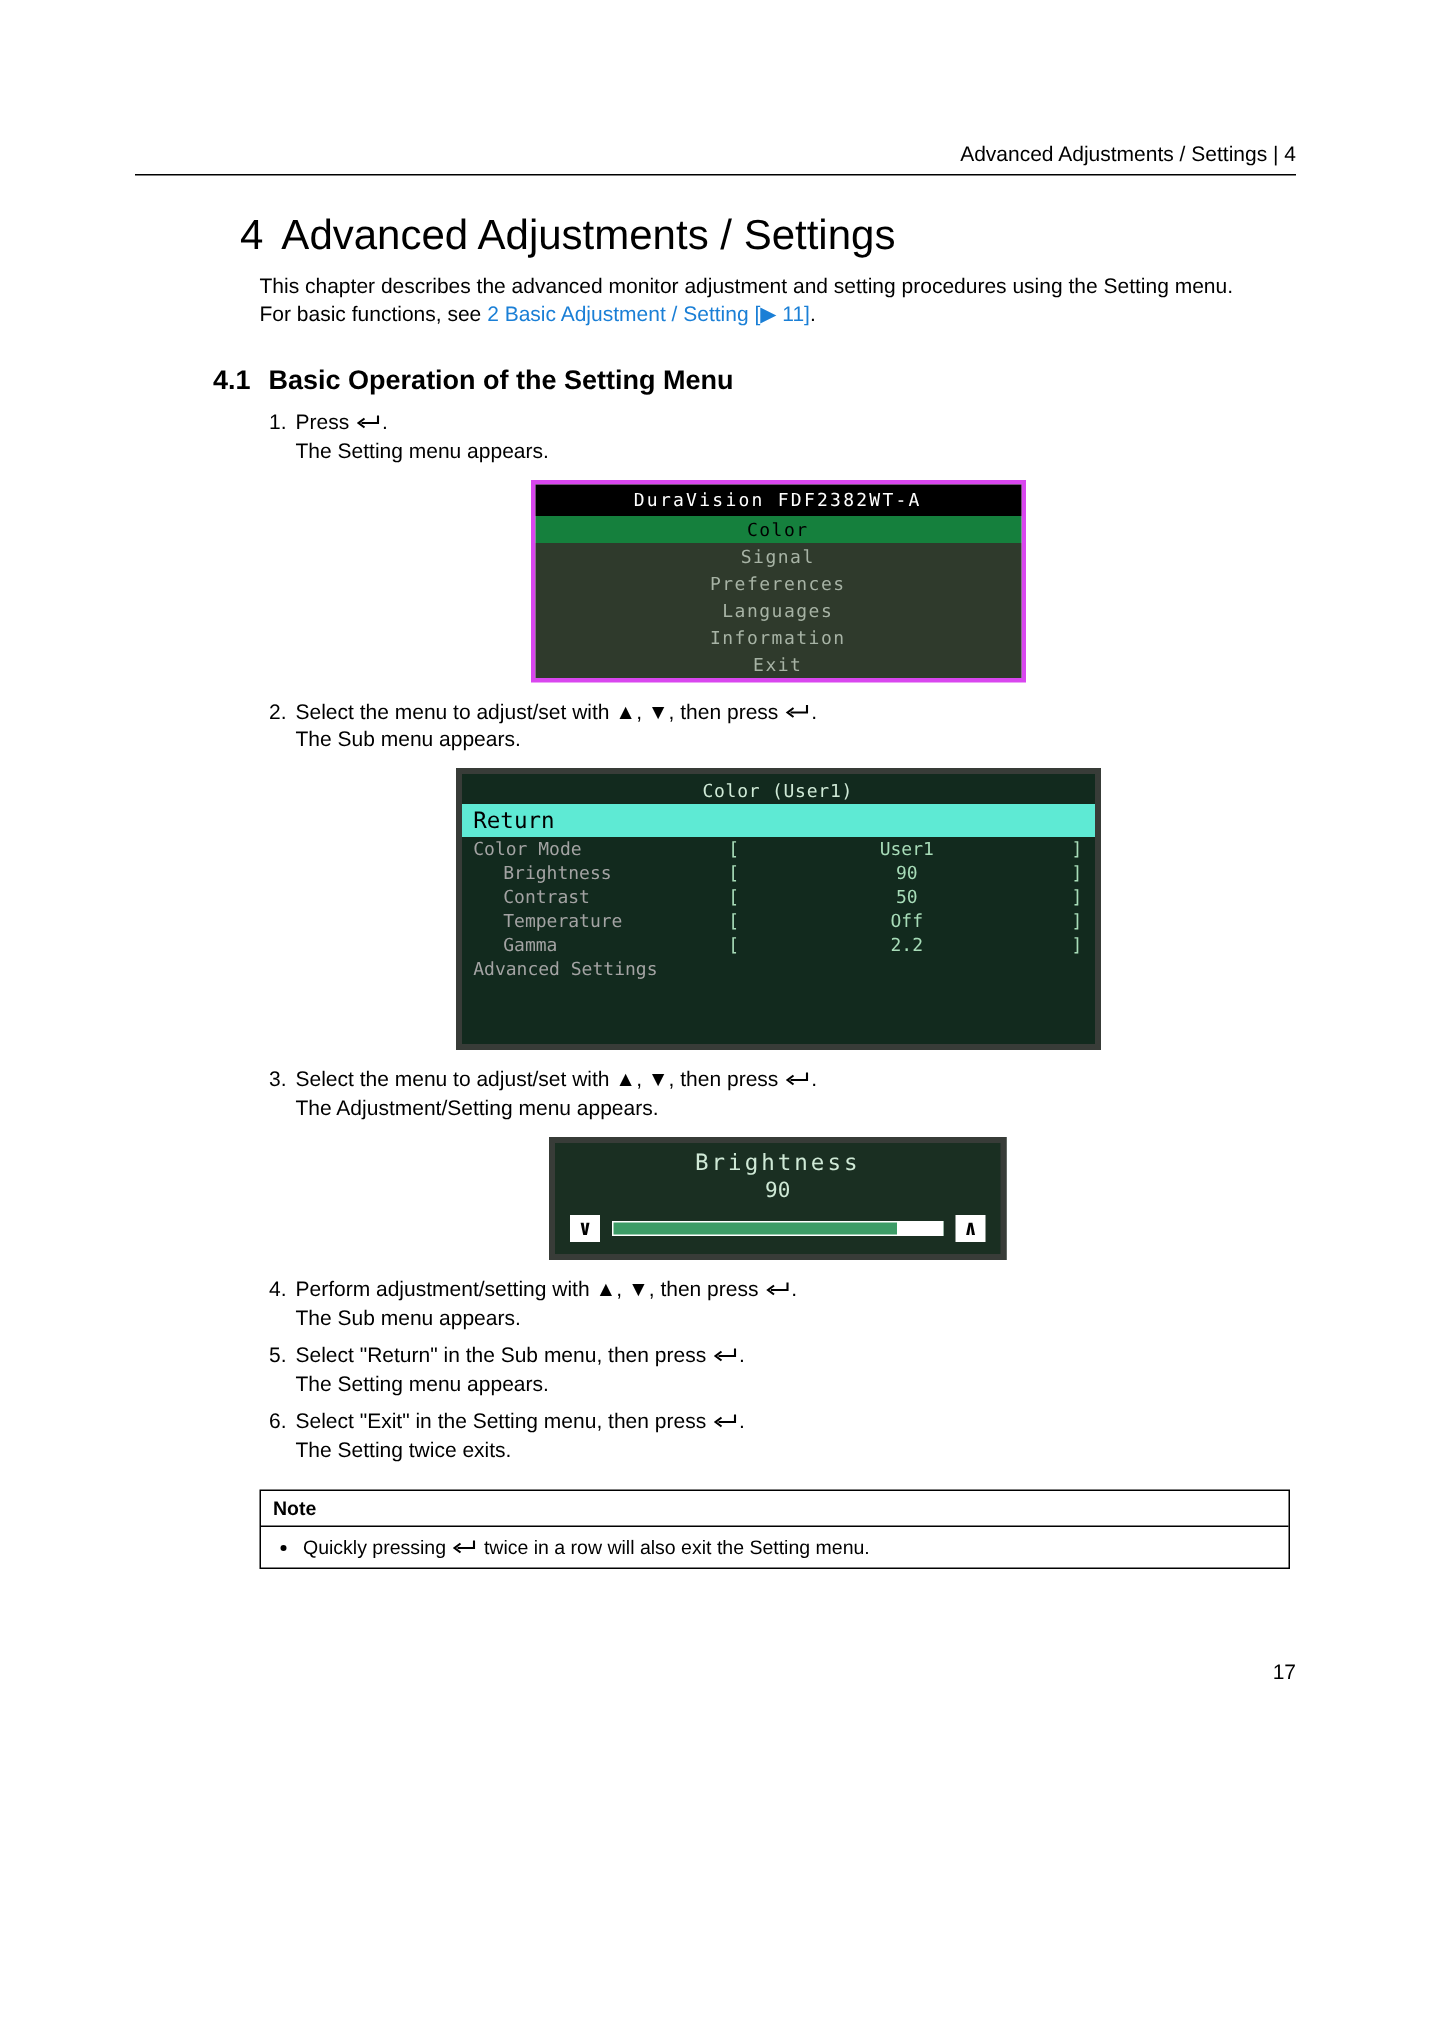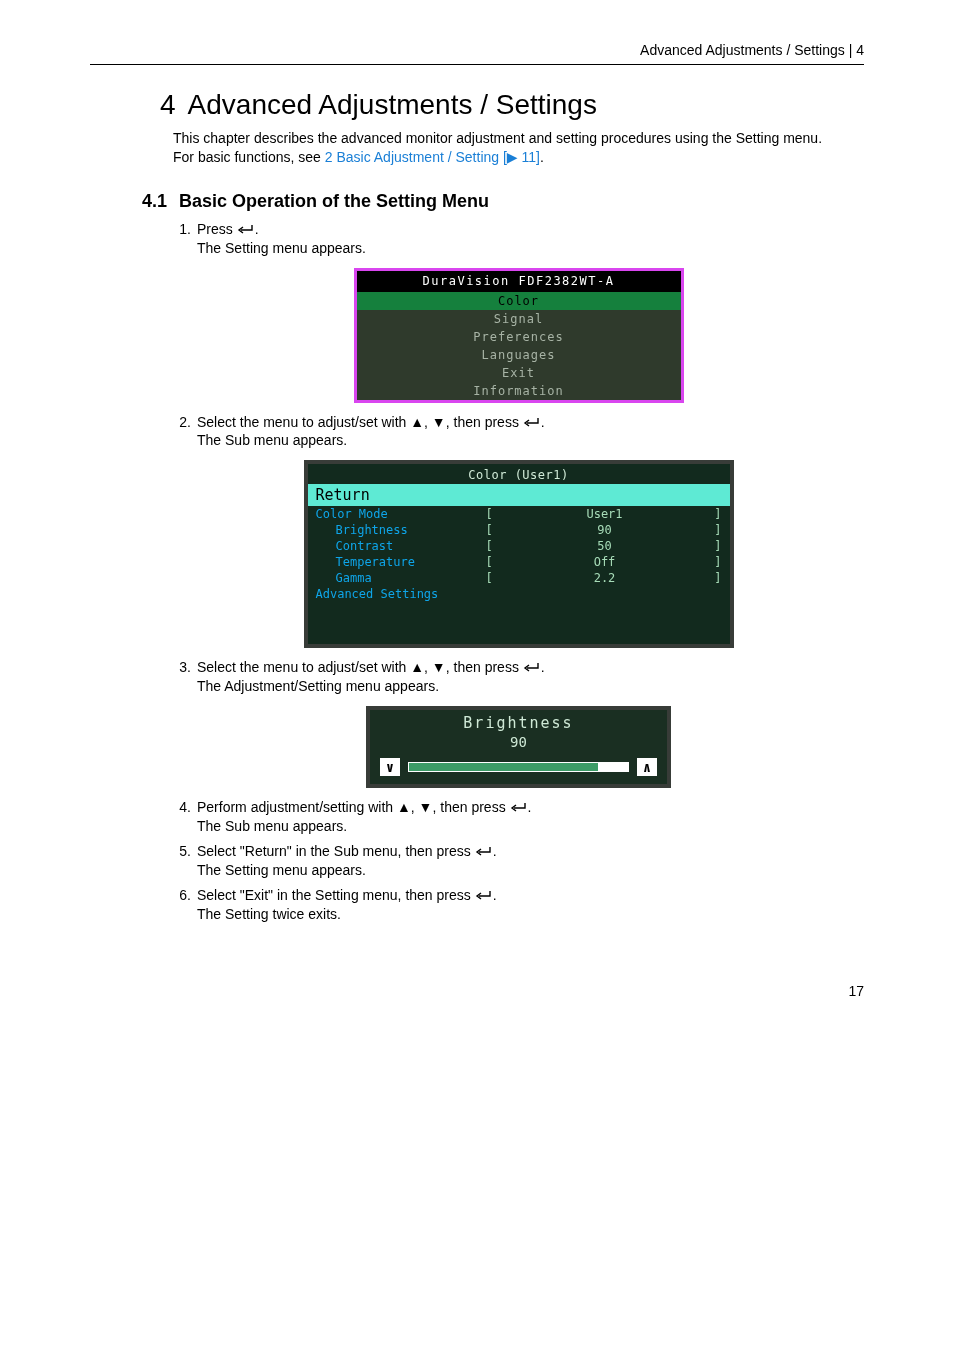--- a/index.html
+++ b/index.html
@@ -8,21 +8,21 @@
     padding: 0;
     font-family: Arial, Helvetica, sans-serif;
     font-size: 14px;
     background: #fff;
     color: #000;
   }
   .page {
     width: 954px;
     min-height: 1350px;
     margin: 0 auto;
-    padding: 42px 90px 30px 90px;
+    padding: 94px 90px 30px 90px;
     position: relative;
   }
   
   .hdr {
     text-align: right;
     font-size: 14px;
     padding-bottom: 6px;
     border-bottom: 1px solid #000;
     margin-bottom: 24px;
   }
@@ -99,21 +99,21 @@
     border: 4px solid #383c38;
     font-family: "Consolas","DejaVu Sans Mono","Lucida Console",monospace;
     font-size: 12px;
     color: #a7dcb8;
     background: #122a1e;
   }
   .osd2 .titlebar { text-align: center; color: #cfe9d6; padding: 4px 0 2px; font-size: 12px; letter-spacing: 0.5px;}
   .osd2 .return { background: #5eead4; color: #000; padding: 2px 8px; font-size: 15px; }
   .osd2 table { width: 100%; border-collapse: collapse; }
   .osd2 td { padding: 1px 8px; font-size: 12px; }
-  .osd2 td.lbl { color: #0ea5e9; width: 170px; }
+  .osd2 td.lbl { color: #a3a3a3; width: 170px; }
   .osd2 td.br { text-align: left; width: 26px; }
   .osd2 td.val { text-align: center; }
   .osd2 td.rb { text-align: right; width: 24px; }
   .osd2 .indent { padding-left: 28px; }
   .osd2 .pad { height: 42px; }
 
   
   .osd3 {
     width: 305px;
     border: 4px solid #383c38;
@@ -193,22 +193,22 @@
       </div>
     </div>
 
     <div class="fig">
       <div class="osd1">
         <div class="titlebar">DuraVision FDF2382WT-A</div>
         <div class="sel">Color</div>
         <div class="row">Signal</div>
         <div class="row">Preferences</div>
         <div class="row">Languages</div>
+        <div class="row">Information</div>
         <div class="row">Exit</div>
-        <div class="row">Information</div>
       </div>
     </div>
 
     <div class="li">
       <div class="num">2.</div>
       <div class="body">
         <span>Select the menu to adjust/set with </span><span class="tri">▲, ▼</span><span>, then press </span><span class="enter-icon"><svg width="18" height="12" viewBox="0 0 18 12">
               <path d="M15 1v5H4" fill="none" stroke="#000" stroke-width="1.4"></path>
               <path d="M6 3L2 6l4 3" fill="none" stroke="#000" stroke-width="1.4"></path>
             </svg></span><span>.</span>
@@ -317,16 +317,29 @@
         <span>Select "Exit" in the Setting menu, then press </span><span class="enter-icon"><svg width="18" height="12" viewBox="0 0 18 12">
               <path d="M15 1v5H4" fill="none" stroke="#000" stroke-width="1.4"></path>
               <path d="M6 3L2 6l4 3" fill="none" stroke="#000" stroke-width="1.4"></path>
             </svg></span><span>.</span>
         <div>The Setting twice exits.</div>
       </div>
     </div>
 
   </div>
 
+  <div class="notebox">
+    <div class="nhead">Note</div>
+    <div class="nbody">
+      <ul>
+        <li>
+          <span>Quickly pressing </span><span class="enter-icon"><svg width="18" height="12" viewBox="0 0 18 12">
+                <path d="M15 1v5H4" fill="none" stroke="#000" stroke-width="1.4"></path>
+                <path d="M6 3L2 6l4 3" fill="none" stroke="#000" stroke-width="1.4"></path>
+              </svg></span><span> twice in a row will also exit the Setting menu.</span>
+        </li>
+      </ul>
+    </div>
+  </div>
 
   <div class="pgnum">17</div>
 
 </div>
 
 </body></html>

